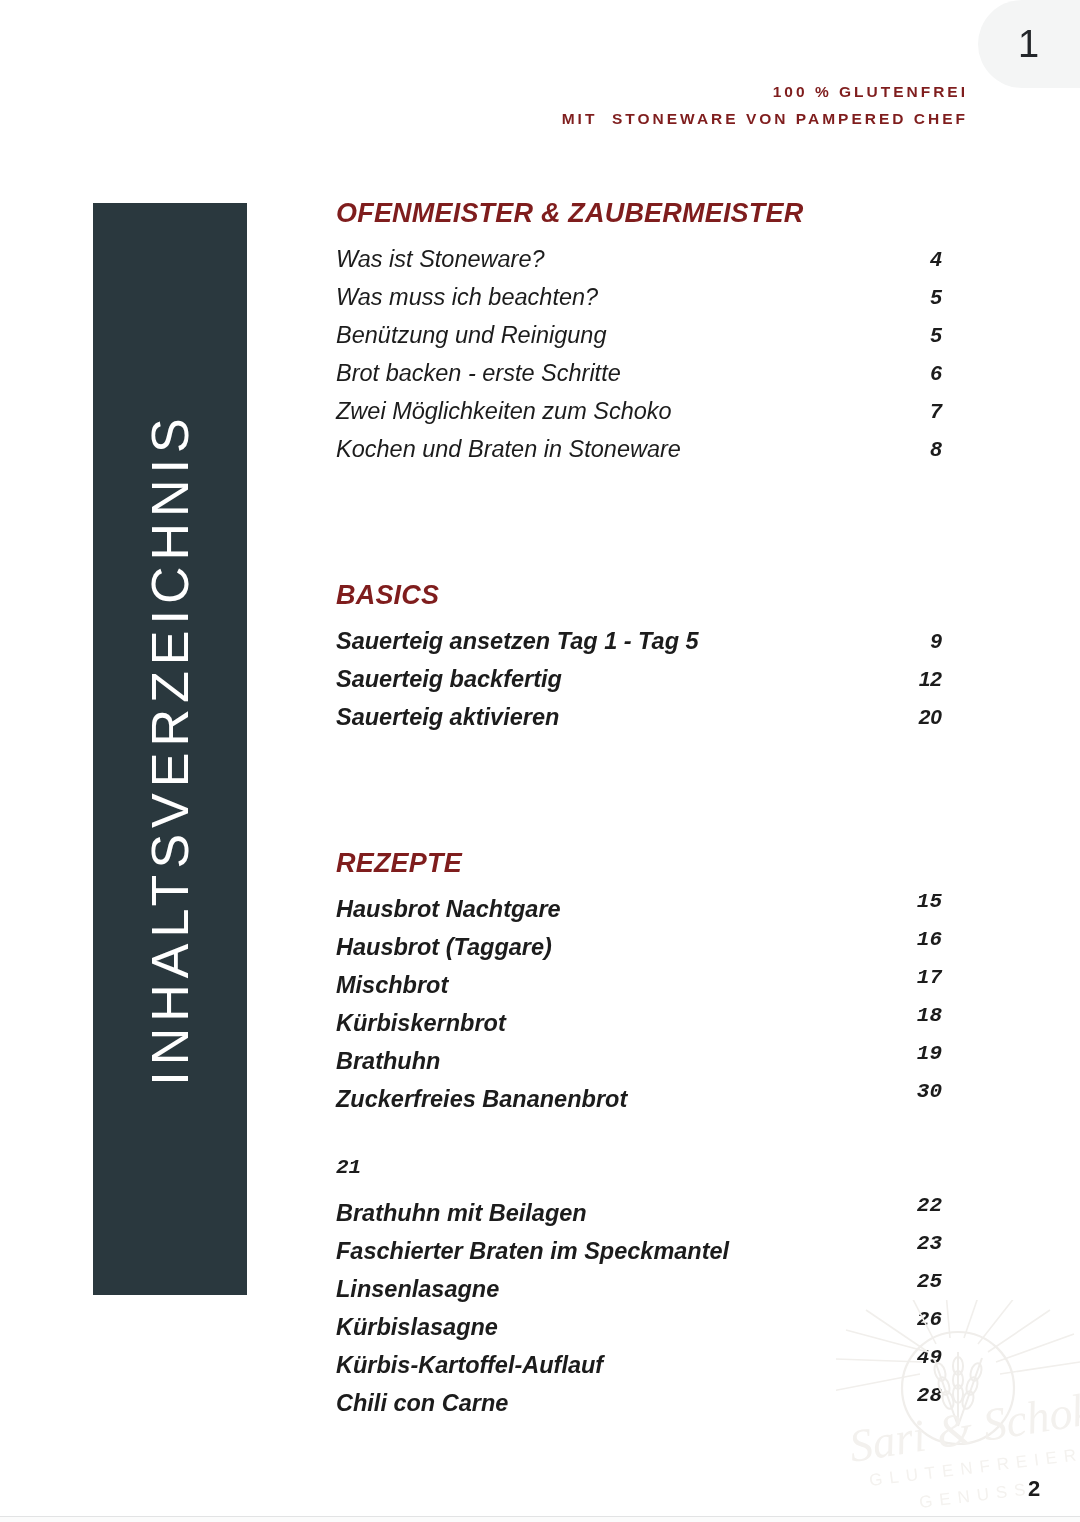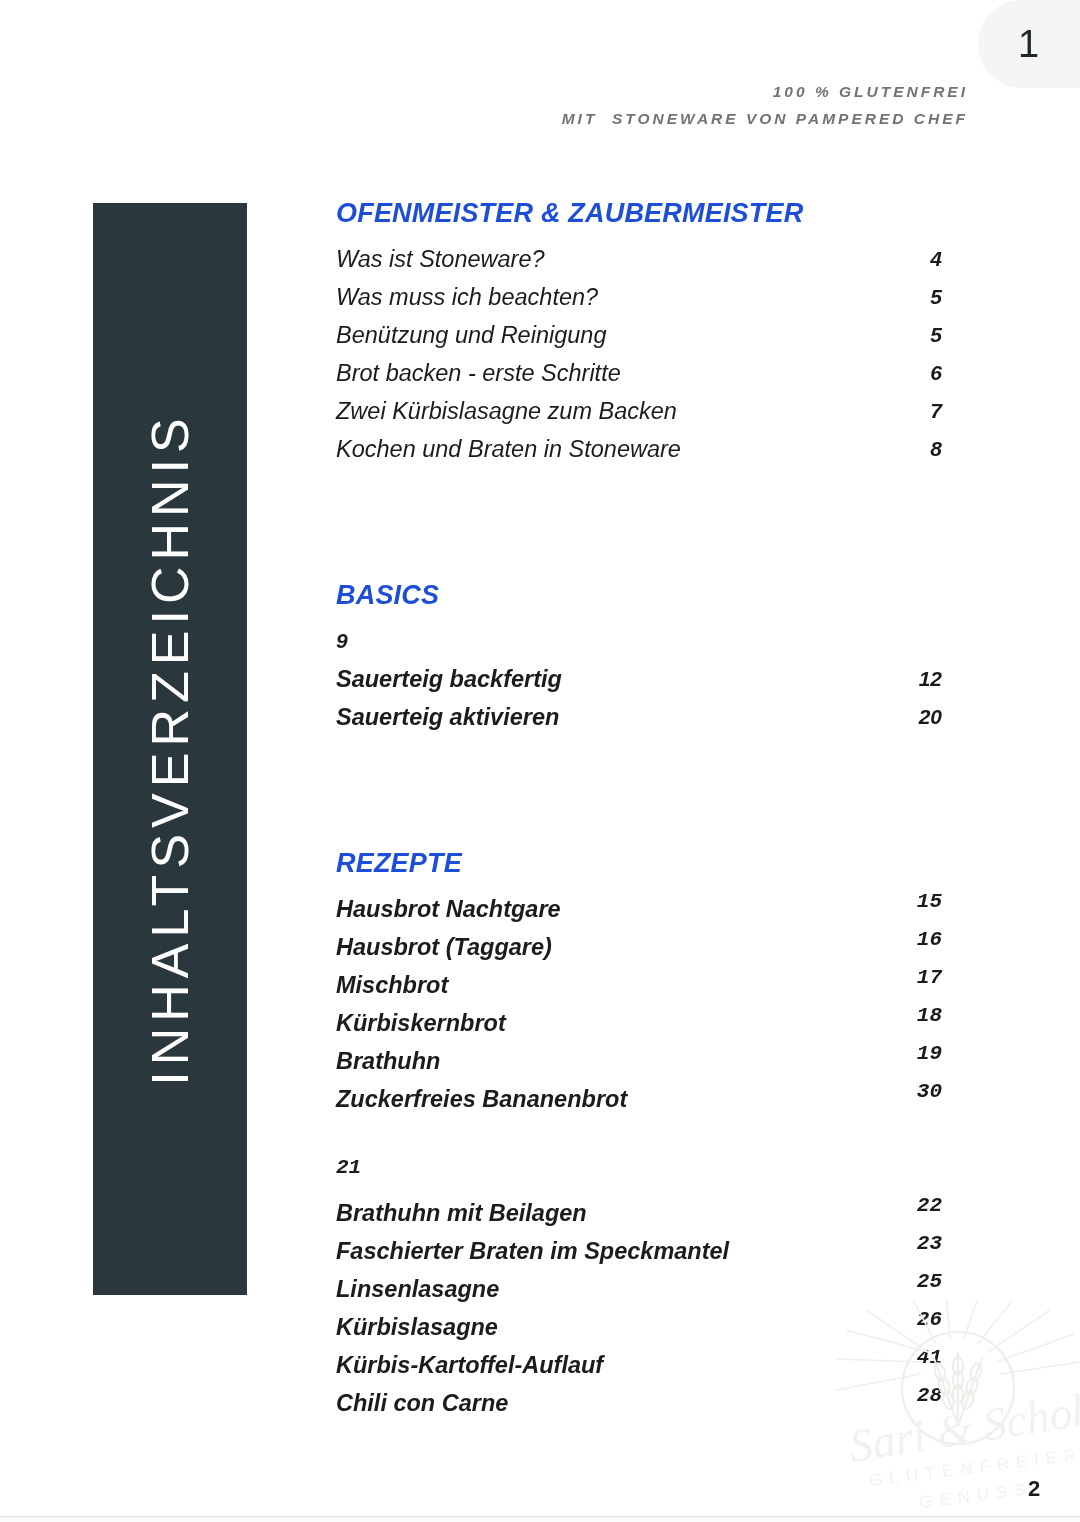--- a/index.html
+++ b/index.html
@@ -43,22 +43,21 @@
 
   
   .header-lines {
     position: absolute;
     top: 78px;
     left: 0;
     width: 968px;
     text-align: right;
   }
   .header-lines div {
-    color: #737373;
-    font-style: italic;
+    color: #7f1d1d;
     font-weight: 700;
     font-size: 15.5px;
     letter-spacing: 3.0px;
     line-height: 27px;
     white-space: pre;
     text-align: right;
   }
 
   
   .sidebar {
@@ -90,21 +89,21 @@
     left: 336px;
     top: 196px;
     width: 606px;
   }
 
   .section { }
   .section-heading {
     font-style: italic;
     font-weight: 700;
     font-size: 27px;
-    color: #1d4ed8;
+    color: #7f1d1d;
     letter-spacing: 0.2px;
     margin: 0 0 10px 0;
     line-height: 34px;
   }
 
   .entry {
     display: flex;
     align-items: flex-end;
     justify-content: space-between;
     line-height: 38px;
@@ -205,34 +204,35 @@
       </div>
       <div class="entry">
         <span class="entry-title">Benützung und Reinigung</span>
         <span class="entry-page">5</span>
       </div>
       <div class="entry">
         <span class="entry-title">Brot backen - erste Schritte</span>
         <span class="entry-page">6</span>
       </div>
       <div class="entry">
-        <span class="entry-title">Zwei Kürbislasagne zum Backen</span>
+        <span class="entry-title">Zwei Möglichkeiten zum Schoko</span>
         <span class="entry-page">7</span>
       </div>
       <div class="entry">
         <span class="entry-title">Kochen und Braten in Stoneware</span>
         <span class="entry-page">8</span>
       </div>
     </div>
 
     <div class="gap-section"></div>
 
     <div class="section weight-bold">
       <div class="section-heading">BASICS</div>
       <div class="entry">
+        <span class="entry-title">Sauerteig ansetzen Tag 1 - Tag 5</span>
         <span class="entry-page">9</span>
       </div>
       <div class="entry">
         <span class="entry-title">Sauerteig backfertig</span>
         <span class="entry-page">12</span>
       </div>
       <div class="entry">
         <span class="entry-title">Sauerteig aktivieren</span>
         <span class="entry-page">20</span>
       </div>
@@ -283,21 +283,21 @@
       <div class="entry">
         <span class="entry-title">Linsenlasagne</span>
         <span class="entry-page">25</span>
       </div>
       <div class="entry">
         <span class="entry-title">Kürbislasagne</span>
         <span class="entry-page">26</span>
       </div>
       <div class="entry">
         <span class="entry-title">Kürbis-Kartoffel-Auflauf</span>
-        <span class="entry-page">41</span>
+        <span class="entry-page">49</span>
       </div>
       <div class="entry">
         <span class="entry-title">Chili con Carne</span>
         <span class="entry-page">28</span>
       </div>
     </div>
 
   </div>
 
   <div class="watermark">

